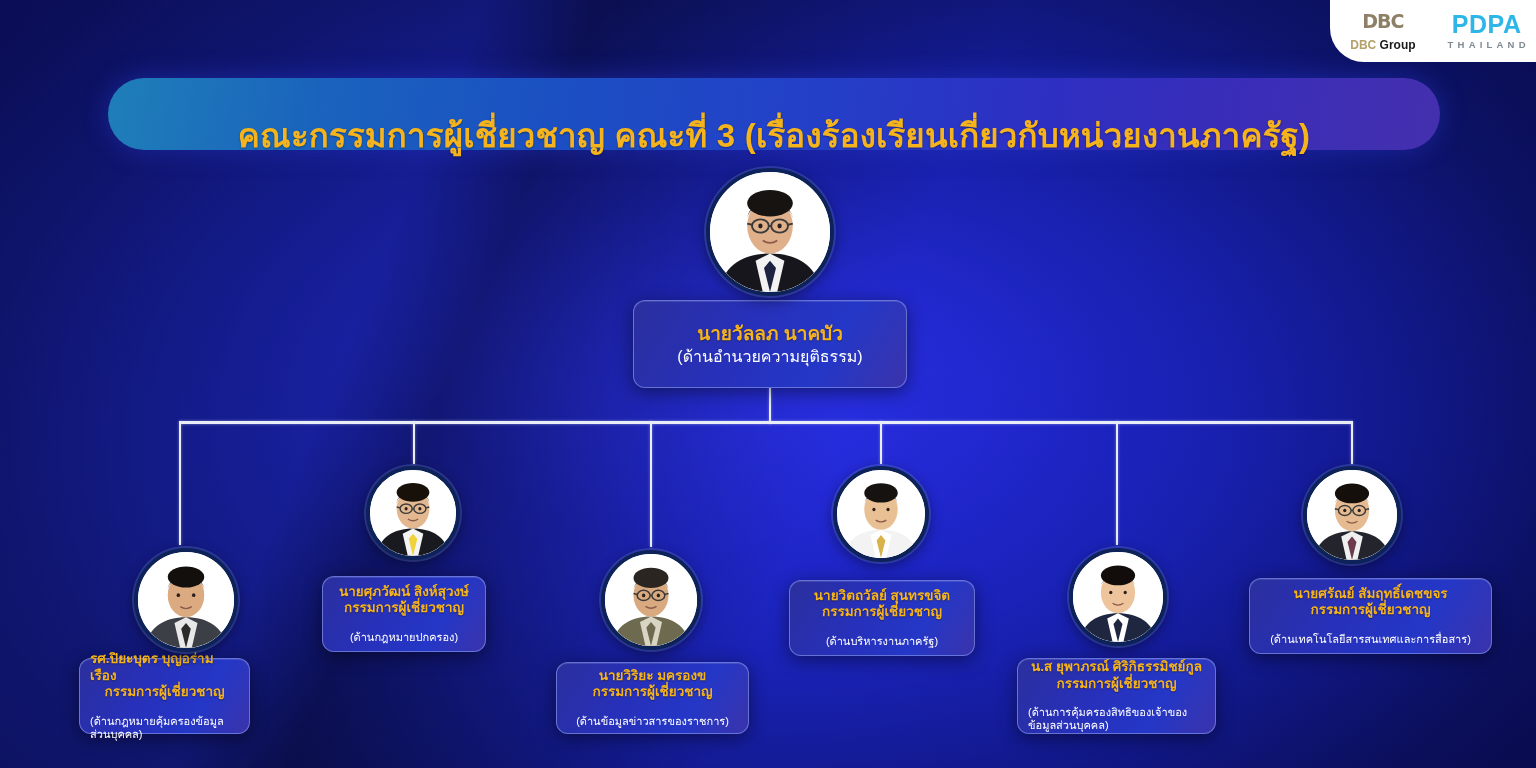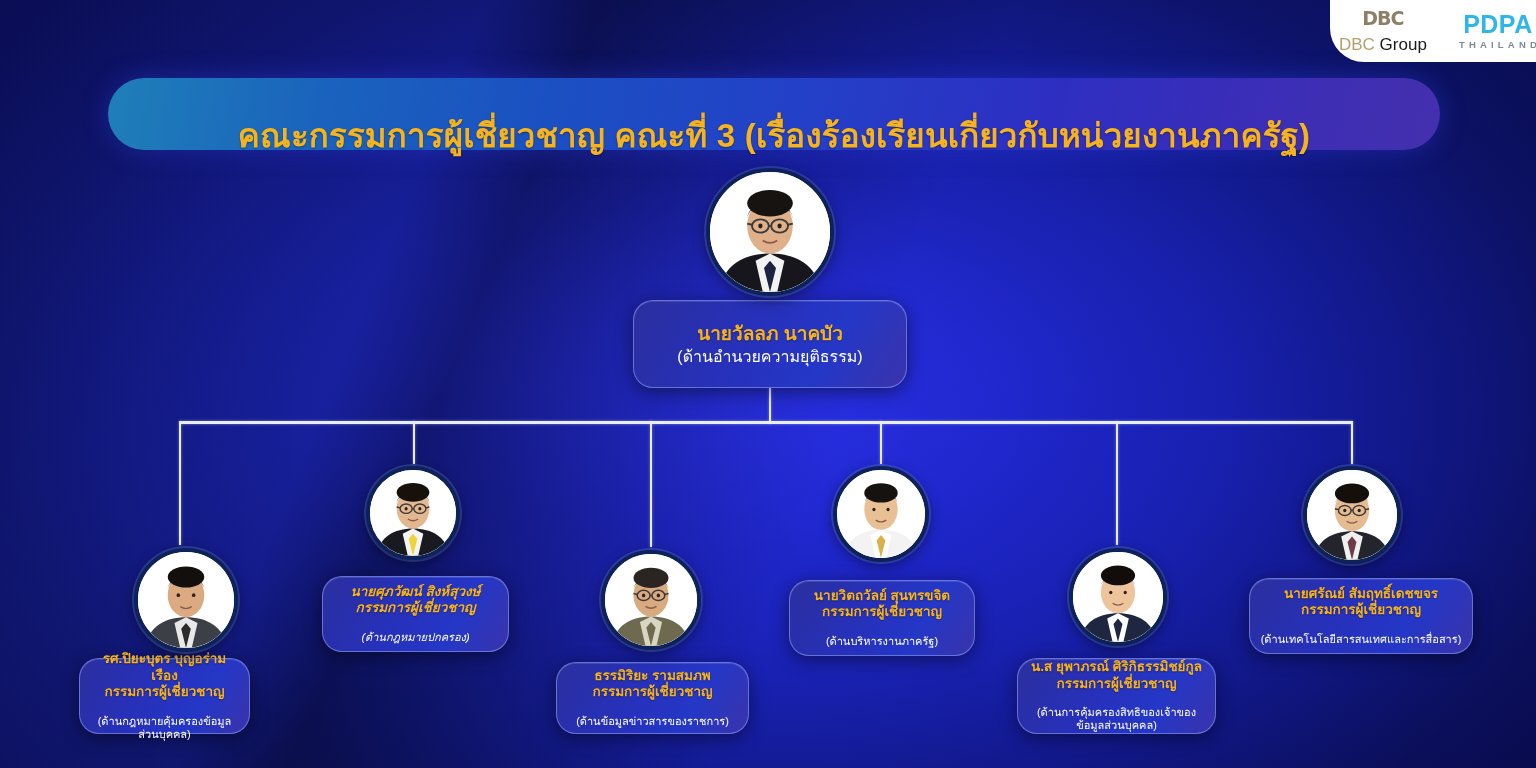--- a/index.html
+++ b/index.html
@@ -66,21 +66,21 @@
     z-index: 12;
     padding-left: 14px;
   }
   .logo-dbc { display: flex; flex-direction: column; align-items: center; line-height: 1; }
   .logo-dbc-mark {
     font-size: 19px; font-weight: 700; letter-spacing: -1px;
     color: #8d8066;
     font-family: "DejaVu Sans", sans-serif;
   }
   .logo-dbc-word {
-    font-size: 17px; font-weight: 400; margin-top: 8px;
+    font-size: 12px; font-weight: 700; margin-top: 8px;
     color: #1a1a1a; white-space: nowrap;
   }
   .logo-dbc-word .gold { color: #b5a06a; }
   .logo-pdpa { display: flex; flex-direction: column; align-items: center; line-height: 1; }
   .logo-pdpa-main {
     font-size: 25px; font-weight: 700; color: #2eb6e8; letter-spacing: 0.5px;
   }
   .logo-pdpa-sub {
     font-size: 9.5px; font-weight: 600; color: #7f8a93;
     letter-spacing: 4.2px; margin-top: 3px; padding-left: 4px;
@@ -133,29 +133,29 @@
     background: #ffffff;
     border: 4px solid #0d2259;
     overflow: hidden;
     box-shadow: 0 0 0 2px rgba(120,150,230,0.25), 0 4px 14px rgba(0,0,0,0.45);
     z-index: 5;
   }
   .photo svg { display: block; width: 100%; height: 100%; }
 
   .card {
     position: absolute;
-    border-radius: 20px;
+    border-radius: 12px;
     background: linear-gradient(120deg, #2b2f9e 0%, #2730b9 38%, #2437c7 70%, #3a33ab 100%);
     border: 1.5px solid rgba(150,170,245,0.55);
     box-shadow: 0 4px 18px rgba(0,0,0,0.45), inset 0 1px 0 rgba(255,255,255,0.12);
     display: flex;
     flex-direction: column;
     align-items: center;
     justify-content: center;
-    text-align: center;
+    text-align: left;
     z-index: 4;
     padding: 6px 10px;
   }
   .card .nm {
     color: #f6b41c;
     font-weight: 700;
     line-height: 1.22;
     text-shadow: 0 1px 1px rgba(0,0,0,0.4);
   }
   .card .role {
@@ -276,21 +276,21 @@
        <ellipse cx="58" cy="45" rx="7" ry="5.5"></ellipse>
        <path d="M49 45 L51 45"></path>
               <path d="M35 44 L31 43"></path>
               <path d="M65 44 L69 43"></path>
             </g>
     <ellipse cx="42" cy="45" rx="1.8" ry="2" fill="#2b211c"></ellipse>
     <ellipse cx="58" cy="45" rx="1.8" ry="2" fill="#2b211c"></ellipse>
     <path d="M44 57 Q50 61 56 57" stroke="#8a5a4a" stroke-width="1.5" fill="none"></path>
   </svg>
         </div>
-        <div class="card member" style="left: 322px; top: 576px; width: 187px; height: 76px; font-style: italic;">
+        <div class="card member" style="left: 322px; top: 576px; width: 164px; height: 76px;">
           <div class="nm">นายศุภวัฒน์ สิงห์สุวงษ์</div>
           <div class="role">กรรมการผู้เชี่ยวชาญ</div>
           <div class="field">(ด้านกฎหมายปกครอง)</div>
         </div>
       </div>
       <div class="node">
         <div class="photo" style="left: 601px; top: 550px; width: 100px; height: 100px;">
           <svg viewBox="0 0 100 100" preserveAspectRatio="xMidYMid slice">
     <rect width="100" height="100" fill="#ffffff"></rect>
     <path d="M8 100 C10 78 28 68 50 68 C72 68 90 78 92 100 Z" fill="#6d6a4f"></path>
@@ -305,21 +305,21 @@
        <path d="M49 45 L51 45"></path>
               <path d="M35 44 L31 43"></path>
               <path d="M65 44 L69 43"></path>
             </g>
     <ellipse cx="42" cy="45" rx="1.8" ry="2" fill="#2b211c"></ellipse>
     <ellipse cx="58" cy="45" rx="1.8" ry="2" fill="#2b211c"></ellipse>
     <path d="M44 57 Q50 61 56 57" stroke="#8a5a4a" stroke-width="1.5" fill="none"></path>
   </svg>
         </div>
         <div class="card member" style="left: 556px; top: 662px; width: 193px; height: 72px;">
-          <div class="nm">ธรรมิริยะ รามสมภพ</div>
+          <div class="nm">นายวิริยะ มครองข</div>
           <div class="role">กรรมการผู้เชี่ยวชาญ</div>
           <div class="field">(ด้านข้อมูลข่าวสารของราชการ)</div>
         </div>
       </div>
       <div class="node">
         <div class="photo" style="left: 833px; top: 466px; width: 96px; height: 96px;">
           <svg viewBox="0 0 100 100" preserveAspectRatio="xMidYMid slice">
     <rect width="100" height="100" fill="#ffffff"></rect>
     <path d="M8 100 C10 78 28 68 50 68 C72 68 90 78 92 100 Z" fill="#f3f3f3"></path>
     <path d="M50 68 L38 74 L44 100 L56 100 L62 74 Z" fill="#ffffff"></path>
@@ -376,21 +376,21 @@
        <ellipse cx="58" cy="45" rx="7" ry="5.5"></ellipse>
        <path d="M49 45 L51 45"></path>
               <path d="M35 44 L31 43"></path>
               <path d="M65 44 L69 43"></path>
             </g>
     <ellipse cx="42" cy="45" rx="1.8" ry="2" fill="#2b211c"></ellipse>
     <ellipse cx="58" cy="45" rx="1.8" ry="2" fill="#2b211c"></ellipse>
     <path d="M44 57 Q50 61 56 57" stroke="#8a5a4a" stroke-width="1.5" fill="none"></path>
   </svg>
         </div>
-        <div class="card member" style="left: 1249px; top: 578px; width: 224px; height: 76px;">
+        <div class="card member" style="left: 1249px; top: 578px; width: 243px; height: 76px;">
           <div class="nm">นายศรัณย์ สัมฤทธิ์เดชขจร</div>
           <div class="role">กรรมการผู้เชี่ยวชาญ</div>
           <div class="field">(ด้านเทคโนโลยีสารสนเทศและการสื่อสาร)</div>
         </div>
       </div>
     </div>
 
 </div>
 
 </body></html>

